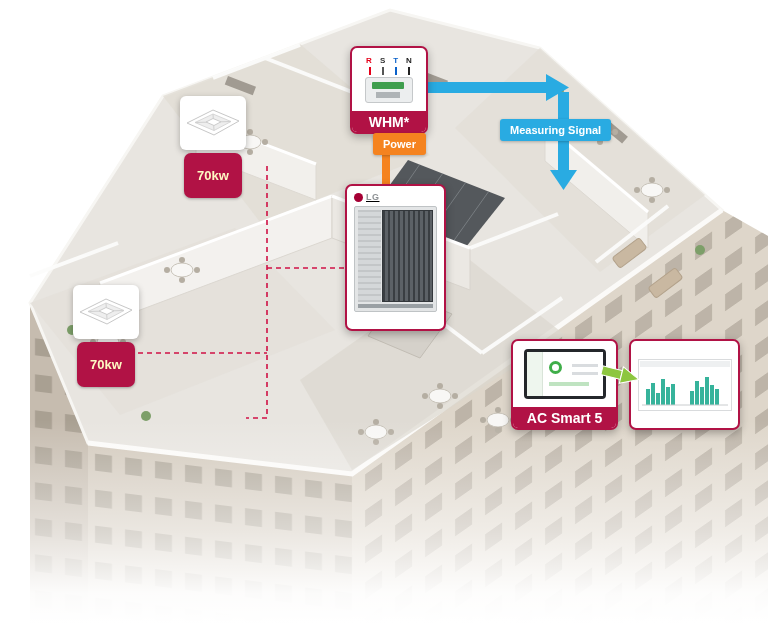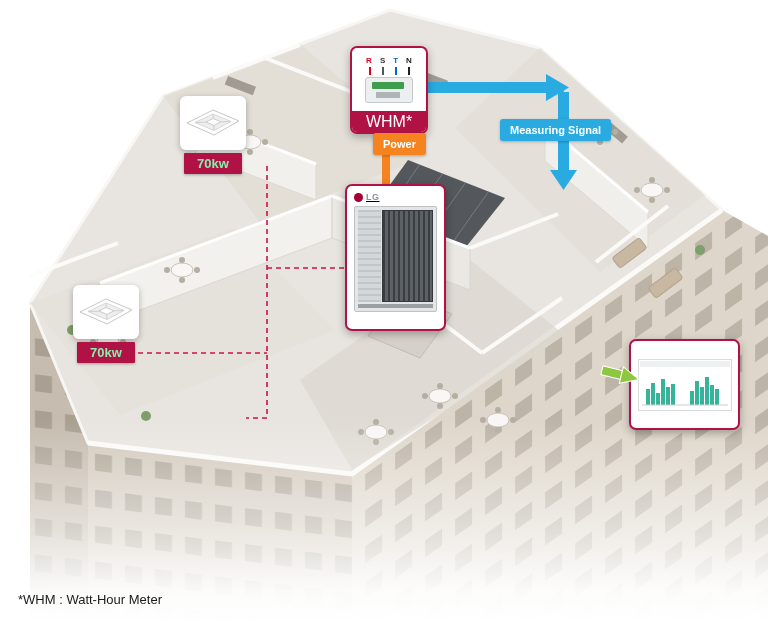--- a/index.html
+++ b/index.html
@@ -18,35 +18,35 @@
   .toparrow{position:absolute;left:0;top:0;z-index:4;pointer-events:none;}
 
   
   .callout{position:absolute;z-index:2;display:flex;flex-direction:column;align-items:center;gap:3px;}
   .unit-img{
     width:66px;height:54px;background:#fff;border-radius:6px;
     box-shadow:0 2px 6px rgba(0,0,0,.28);
     display:flex;align-items:center;justify-content:center;
   }
   .tag{
-    min-width:42px;height:21px;padding:0 8px;border-radius:1px;
-    background:var(--red);color:#86efac;font-weight:bold;font-size:13px;
+    min-width:42px;height:21px;padding:12px 8px;border-radius:7px;
+    background:var(--red);color:#fef9c3;font-weight:bold;font-size:13px;
     display:flex;align-items:center;justify-content:center;
     box-shadow:0 1px 3px rgba(0,0,0,.3);
   }
 
   
   .device-box{
     position:absolute;z-index:2;background:#fff;border:2px solid var(--red);
     border-radius:7px;box-shadow:0 3px 8px rgba(0,0,0,.3);
     display:flex;flex-direction:column;overflow:hidden;
   }
   .device-body{flex:1;display:flex;flex-direction:column;align-items:center;justify-content:center;gap:4px;padding:4px;}
   .device-band{
-    height:21px;background:var(--red);color:#fff;font-weight:normal;font-size:16px;
+    height:21px;background:var(--red);color:#fff;font-weight:bold;font-size:14px;
     display:flex;align-items:center;justify-content:center;flex:none;
   }
 
   
   .whm-body{gap:2px;padding:3px;}
   .whm-terms{display:flex;gap:8px;justify-content:center;font-size:8px;font-weight:bold;line-height:1;}
   .t-r{color:#e50019}.t-s{color:#333}.t-t{color:#0a61c9}.t-n{color:#222}
   .whm-wires{display:flex;gap:11px;justify-content:center;}
   .whm-wires i{width:2px;height:8px;display:block;}
   .w-r{background:#e50019}.w-s{background:#555}.w-t{background:#0a61c9}.w-n{background:#222}
@@ -270,20 +270,34 @@
       </div>
       <div class="ou-unit">
         <div class="ou-panel"></div>
         <div class="ou-slats"></div>
         <div class="ou-base"></div>
       </div>
     </div>
   </div>
 
 
+  <div class="device-box" style="left:511px;top:339px;width:103px;height:87px">
+    <div class="device-body">
+      <div class="tab-bezel">
+        <div class="tab-screen">
+          <span class="tab-side"></span>
+          <span class="tab-gauge"></span>
+          <span class="tab-line l1"></span>
+          <span class="tab-line l2"></span>
+          <span class="tab-grn"></span>
+        </div>
+      </div>
+    </div>
+    <div class="device-band">AC Smart 5</div>
+  </div>
 
   <div class="device-box" style="left:629px;top:339px;width:107px;height:87px">
     <div class="device-body">
       <svg width="94" height="52" viewBox="0 0 94 52">
         <rect x="0.5" y="0.5" width="93" height="51" fill="#ffffff" stroke="#d9dbdd"></rect>
         <rect x="2" y="2" width="90" height="6" fill="#eef0f1"></rect>
         <g fill="#36b39b">
           <rect x="8" y="30" width="4" height="16"></rect>
           <rect x="13" y="24" width="4" height="22"></rect>
           <rect x="18" y="34" width="4" height="12"></rect>
@@ -305,15 +319,14 @@
   <div class="badge power" style="left:373px;top:133px">Power</div>
   <div class="badge signal" style="left:500px;top:119px">Measuring Signal</div>
 
   <svg class="toparrow" width="768" height="624" viewBox="0 0 768 624" aria-hidden="true">
     <g fill="#8dc63f" stroke="#ffffff" stroke-width="1" transform="translate(604,362) rotate(14)">
       <rect x="0" y="4" width="20" height="9"></rect>
       <polygon points="20,0 38,8.5 20,17"></polygon>
     </g>
   </svg>
 
-  <div class="footnote">*WHM : Watt-Hour Meter</div>
 
 </div>
 
 </body></html>

